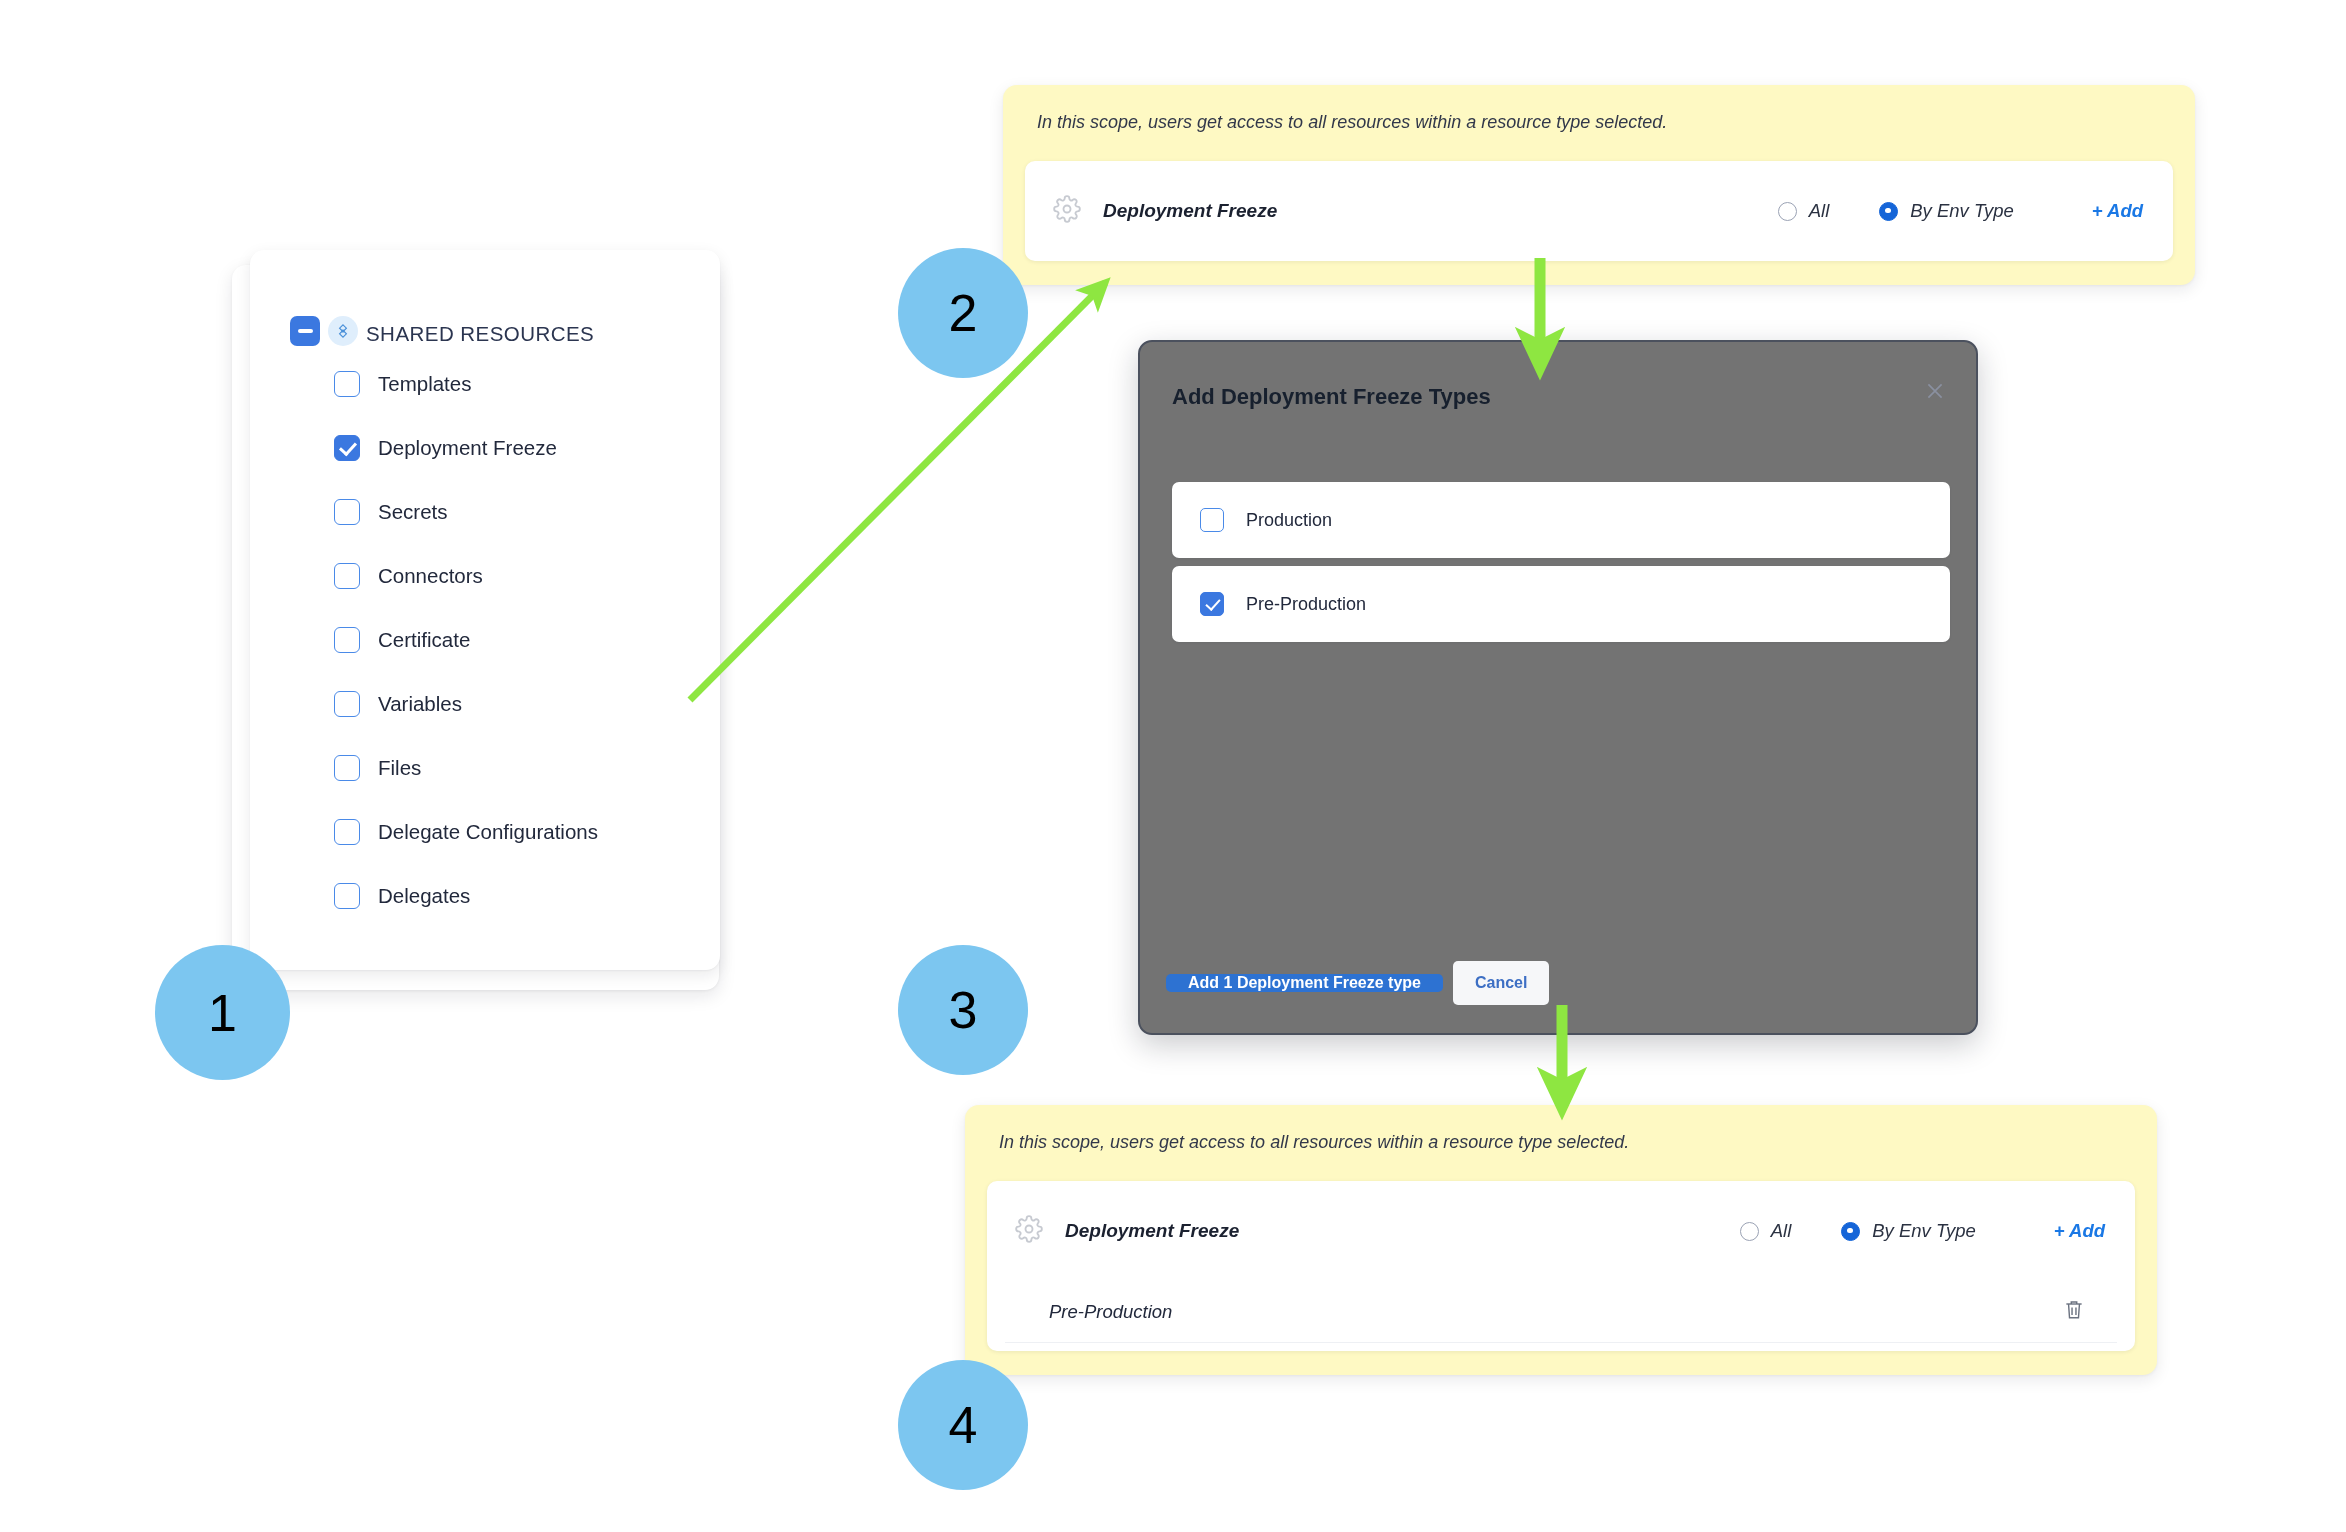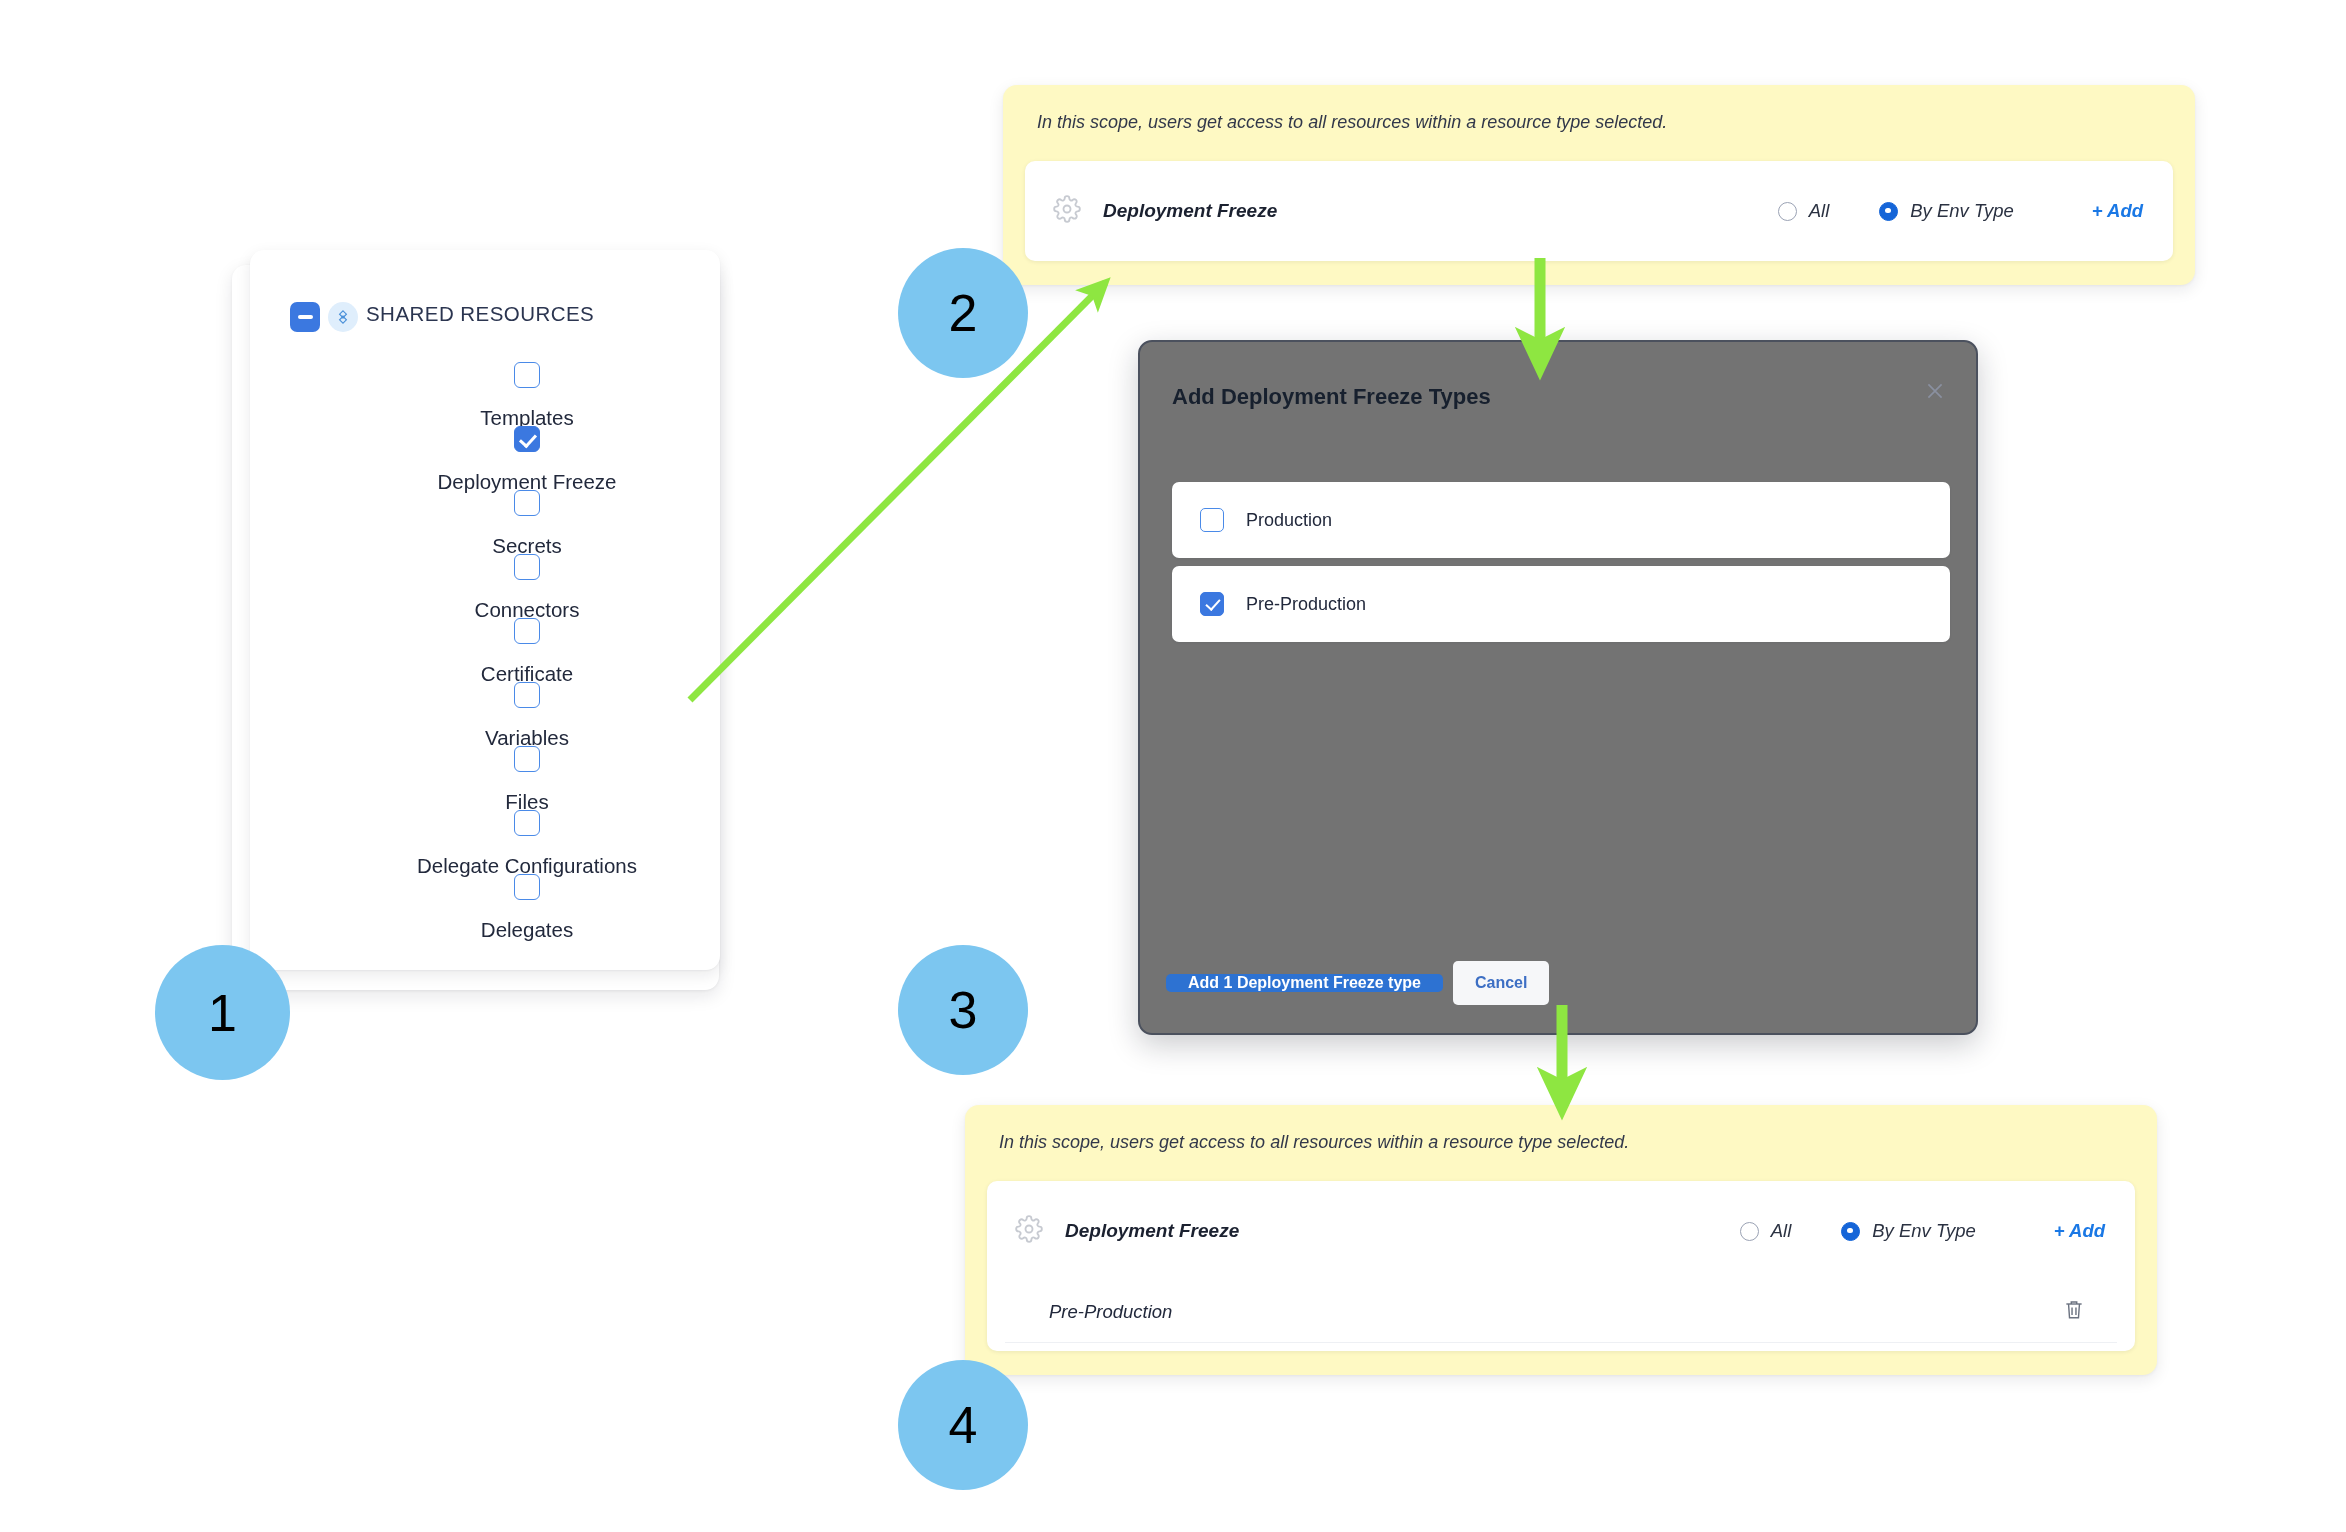--- a/index.html
+++ b/index.html
@@ -63,21 +63,21 @@
     left: 250px; top: 250px;
     width: 470px; height: 720px;
     background: #ffffff;
     border-radius: 14px;
     box-shadow: 0 5px 16px rgba(18,22,37,0.09), 0 1px 2px rgba(18,22,37,0.05);
     z-index: 11;
     padding: 52px 0 0 0;
   }
   .tree-header {
     display: flex;
-    align-items: flex-start;
+    align-items: flex-end;
     gap: 8px;
     padding-left: 40px;
     height: 44px;
   }
   .minus-box {
     width: 30px; height: 30px;
     border-radius: 7px;
     background: #3b78e0;
     display: flex; align-items: center; justify-content: center;
     flex: 0 0 auto;
@@ -99,21 +99,20 @@
     white-space: nowrap;
   }
   .tree-list { margin-top: 16px; }
   .tree-item {
     display: flex;
     align-items: center;
     gap: 18px;
     padding-left: 84px;
     height: 43px;
     margin-bottom: 21px;
-    flex-direction: column;
   }
   .cbx {
     width: 26px; height: 26px;
     border-radius: 6px;
     border: 1.8px solid #4a8ae8;
     background: #ffffff;
     flex: 0 0 auto;
     position: relative;
   }
   .cbx.checked {

